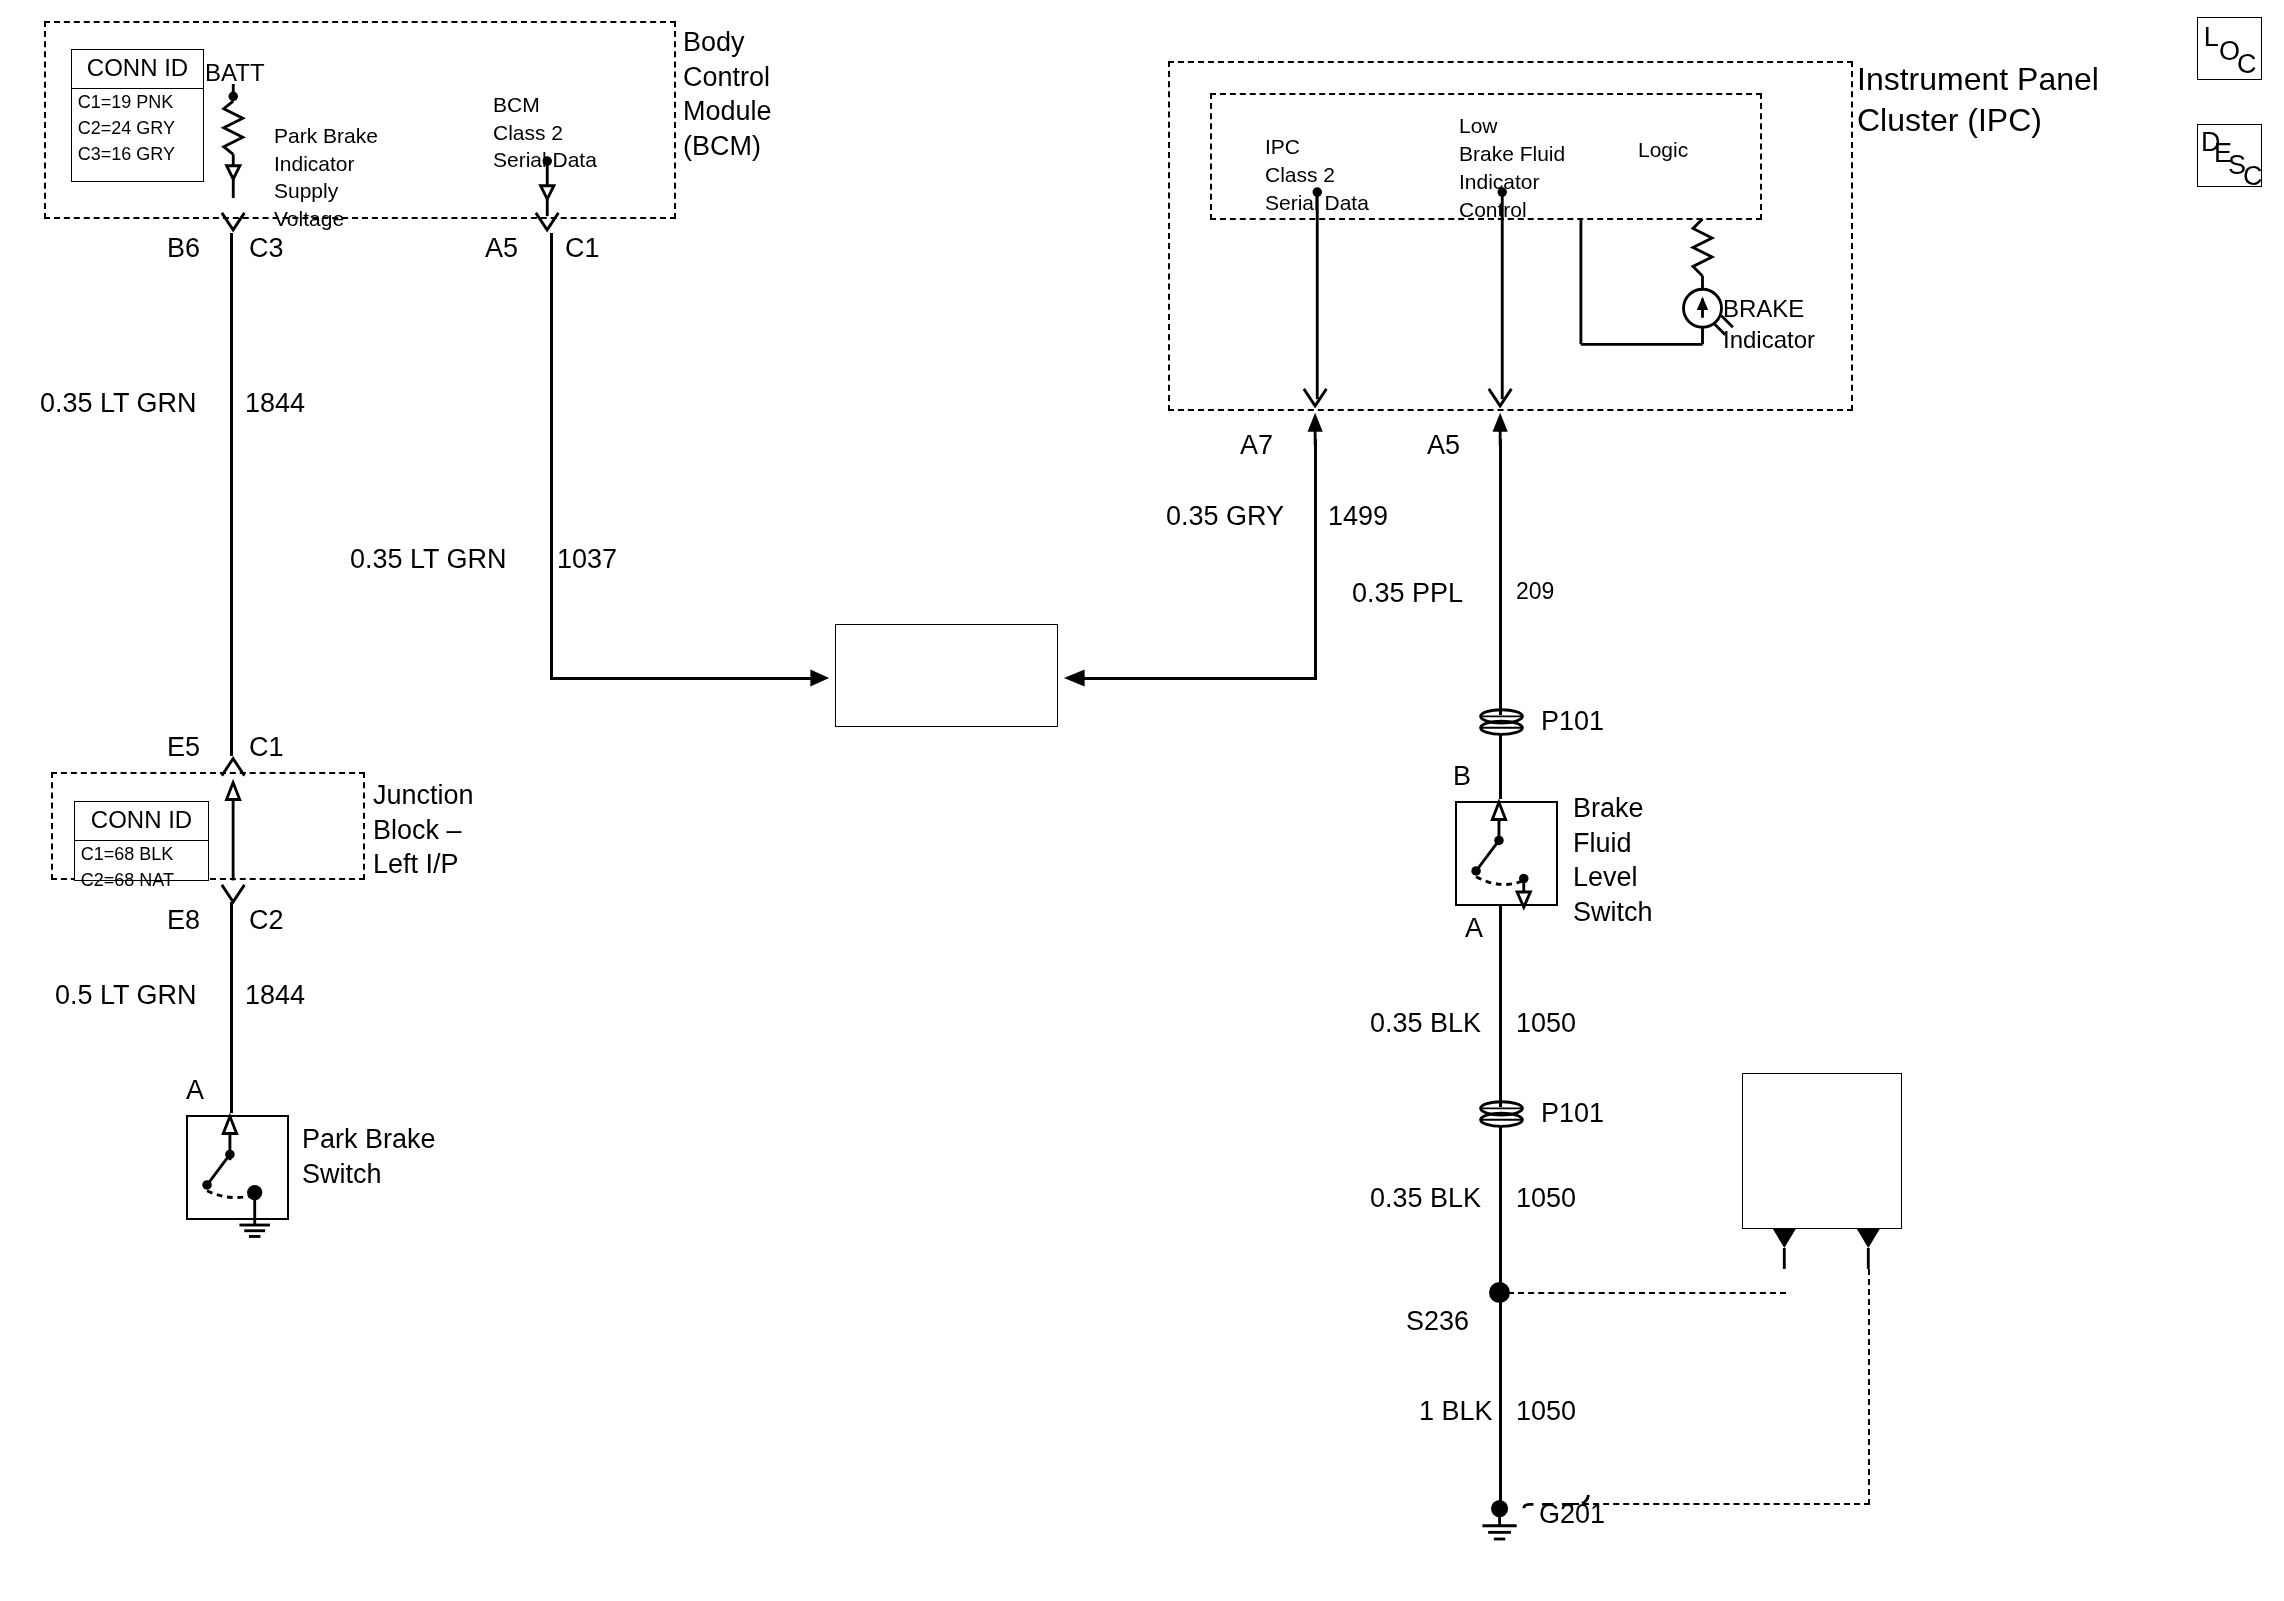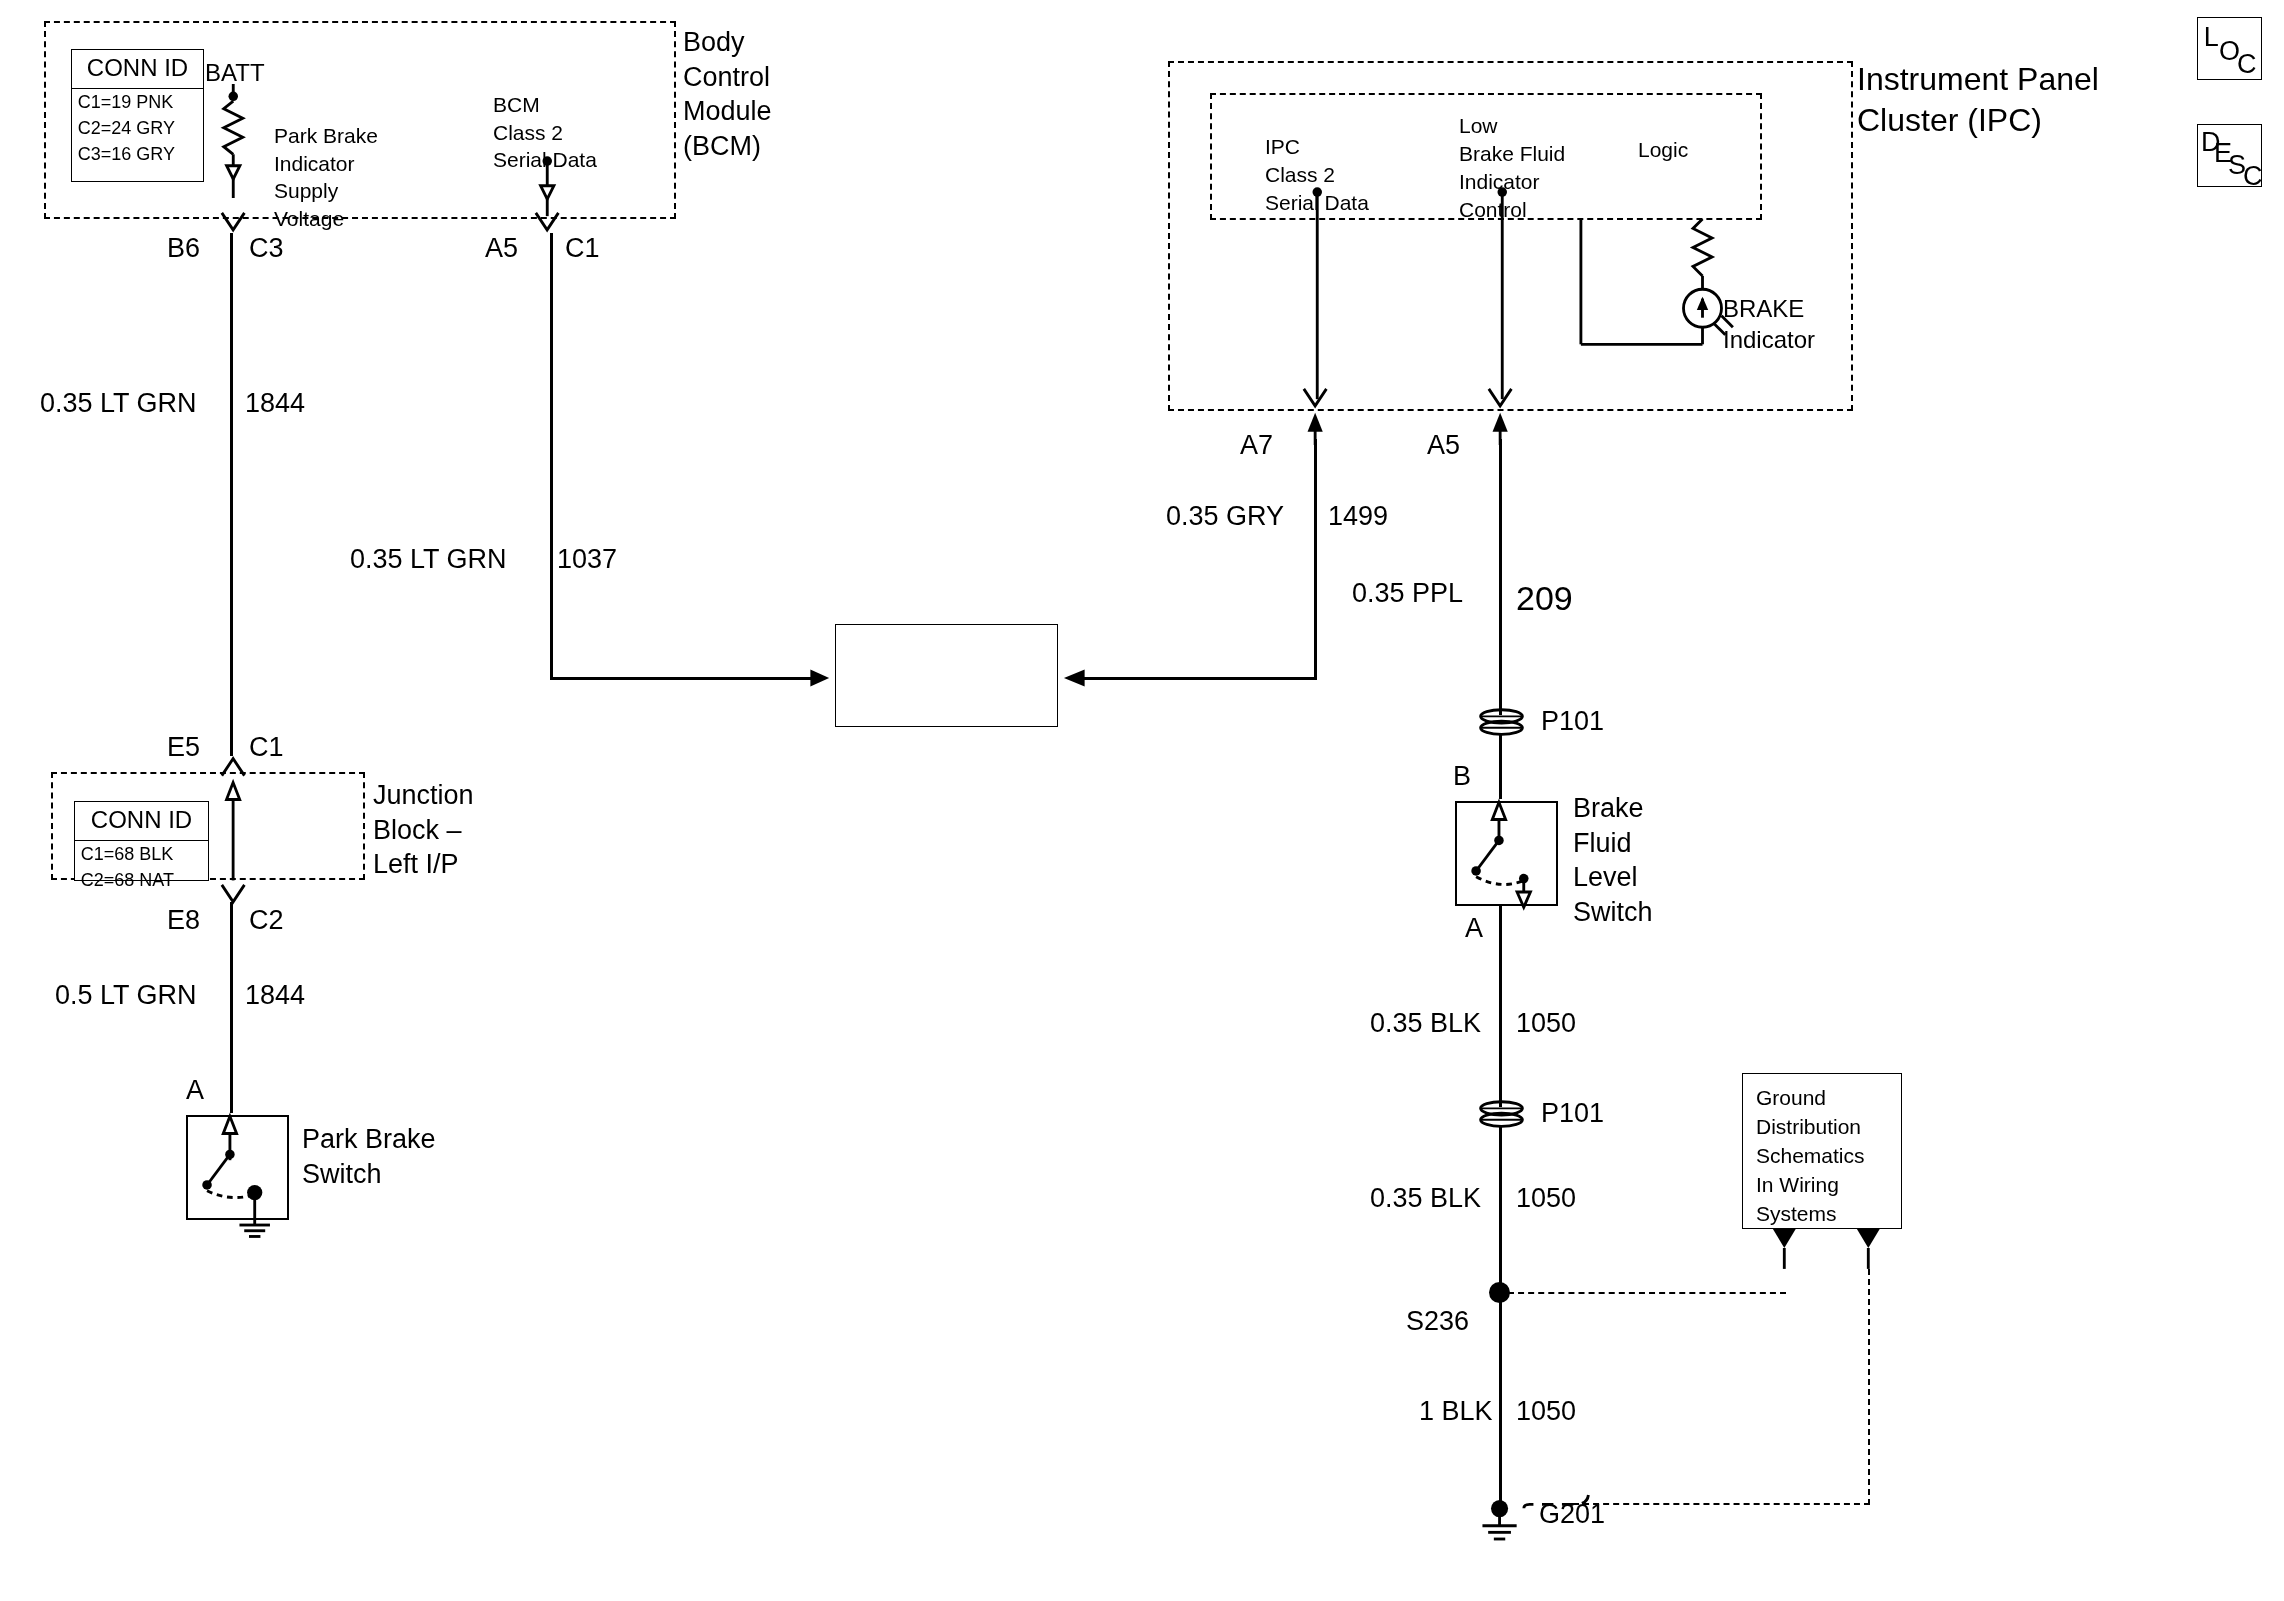--- a/index.html
+++ b/index.html
@@ -286,21 +286,21 @@
   </svg>
   <div class="lbl" style="left:1166px; top:501px; font-size:27px;">0.35 GRY</div>
   <div class="lbl" style="left:1328px; top:501px; font-size:27px;">1499</div>
 
   <svg style="left:1484px; top:409px; width:38px; height:38px;" viewBox="0 0 40 40" width="38" height="38">
     <line x1="17" y1="38" x2="17" y2="12" stroke="#000" stroke-width="3"></line>
     <polygon points="17,4 9,24 25,24" fill="#000"></polygon>
   </svg>
   <div class="vline" style="left:1499px; top:439px; height:276px;"></div>
   <div class="lbl" style="left:1352px; top:578px; font-size:27px;">0.35 PPL</div>
-  <div class="lbl" style="left:1516px; top:578px; font-size:34px;">209</div>
+  <div class="lbl" style="left:1516px; top:578px; font-size:23px;">209</div>
 
   <svg style="left:1472px; top:704px; width:59px; height:38px;" viewBox="0 0 62 40" width="59" height="38">
     <ellipse cx="31" cy="13" rx="22" ry="7" fill="none" stroke="#000" stroke-width="3"></ellipse>
     <ellipse cx="31" cy="25" rx="22" ry="7" fill="none" stroke="#000" stroke-width="3"></ellipse>
     <line x1="9" y1="13" x2="53" y2="13" stroke="#000" stroke-width="2"></line>
     <line x1="9" y1="25" x2="53" y2="25" stroke="#000" stroke-width="2"></line>
   </svg>
   <div class="lbl" style="left:1541px; top:706px; font-size:27px;">P101</div>
 
   <div class="vline" style="left:1499px; top:734px; height:65px;"></div>
@@ -334,25 +334,20 @@
     <line x1="9" y1="13" x2="53" y2="13" stroke="#000" stroke-width="2"></line>
     <line x1="9" y1="25" x2="53" y2="25" stroke="#000" stroke-width="2"></line>
   </svg>
   <div class="lbl" style="left:1541px; top:1098px; font-size:27px;">P101</div>
 
   <div class="vline" style="left:1499px; top:1126px; height:173px;"></div>
   <div class="lbl" style="left:1370px; top:1183px; font-size:27px;">0.35 BLK</div>
   <div class="lbl" style="left:1516px; top:1183px; font-size:27px;">1050</div>
 
   <div class="thinbox" style="left:1742px; top:1073px; width:160px; height:156px;"></div>
-  <div class="lbl" style="left:1756px; top:1084px; font-size:21px; line-height:1.38;">Ground
-Distribution
-Schematics
-In Wiring
-Systems</div>
 
   <svg style="left:1771px; top:1227px; width:28.5px; height:42px;" viewBox="0 0 30 44" width="28.5" height="42">
     <polygon points="2,2 26,2 14,22" fill="#000"></polygon>
     <line x1="14" y1="22" x2="14" y2="44" stroke="#000" stroke-width="3"></line>
   </svg>
   <svg style="left:1855px; top:1227px; width:28.5px; height:42px;" viewBox="0 0 30 44" width="28.5" height="42">
     <polygon points="2,2 26,2 14,22" fill="#000"></polygon>
     <line x1="14" y1="22" x2="14" y2="44" stroke="#000" stroke-width="3"></line>
   </svg>
 

